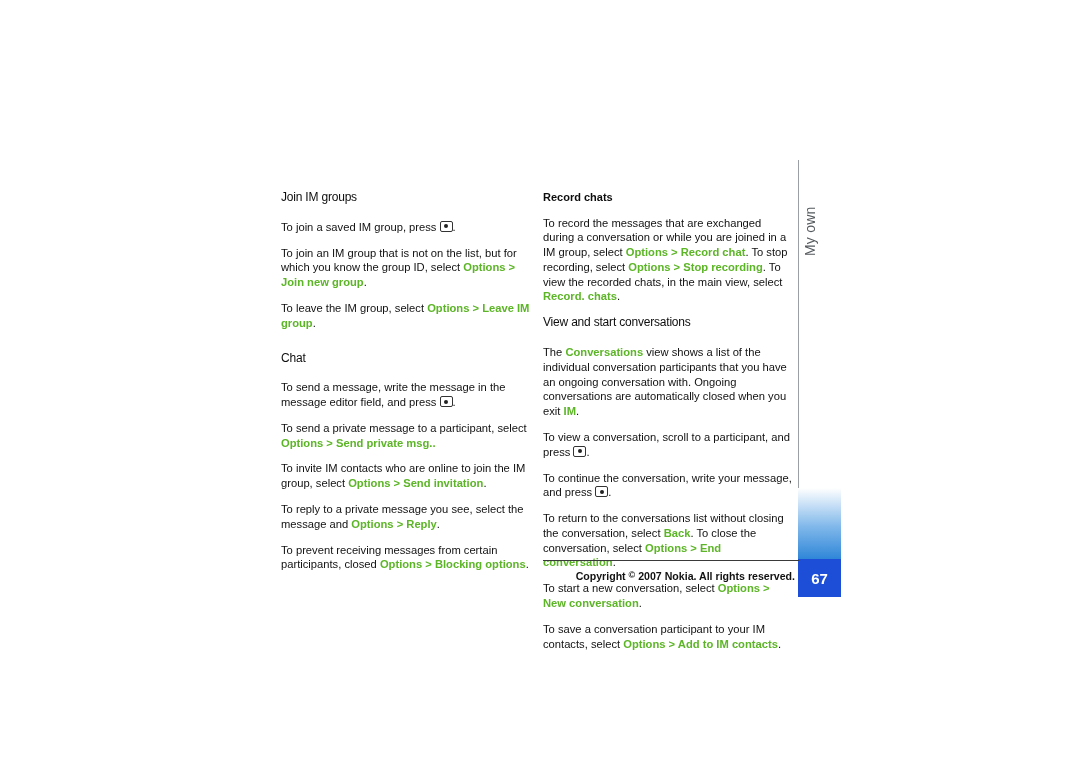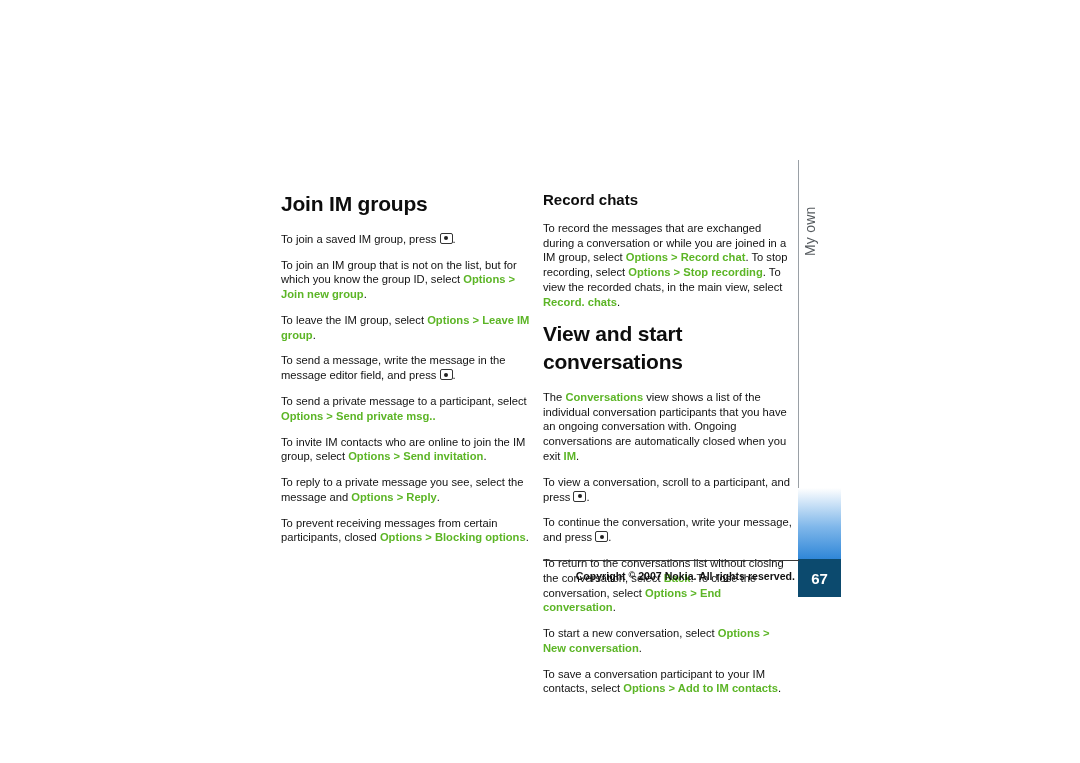--- a/index.html
+++ b/index.html
@@ -40,21 +40,21 @@
     width: 43px;
     height: 71px;
     background: linear-gradient(to bottom, #ffffff 0%, #7fb7ea 55%, #2f87d8 100%);
   }
   .tab-number-box {
     position: absolute;
     left: 798px;
     top: 559px;
     width: 43px;
     height: 38px;
-    background: #0c4a6e;
+    background: #1d4ed8;
     color: #ffffff;
     font-weight: bold;
     font-size: 15px;
     display: flex;
     align-items: center;
     justify-content: center;
   }
   .sidetab-label {
     position: absolute;
     left: 802px;
@@ -76,29 +76,29 @@
     top: 190px;
     width: 250px;
     font-size: 11.2px;
     line-height: 1.32;
     color: #111111;
   }
   .col-left { left: 281px; }
   .col-right { left: 543px; }
 
   h1.sec {
-    font-size: 21px;
-    font-weight: bold;
+    font-size: 12px;
+    font-weight: normal;
     margin: 0 0 14px 0;
     letter-spacing: -0.2px;
     color: #0d0d0d;
   }
   h1.sec.spaced { margin-top: 20px; }
   h2.sub {
-    font-size: 15px;
+    font-size: 11px;
     font-weight: bold;
     margin: 0 0 11px 0;
     color: #0d0d0d;
   }
   p {
     margin: 0 0 11px 0;
   }
   .g { color: #5cb526; font-weight: bold; }
 
   
@@ -162,20 +162,21 @@
 
     <h1 class="sec">Join IM groups</h1>
 
 
     <p><span>To join a saved IM group, press </span><span class="key"></span><span>.</span></p>
 
     <p><span>To join an IM group that is not on the list, but for which you know the group ID, select </span><span class="g">Options</span><span class="g"> &gt; </span><span class="g">Join new group</span><span>.</span></p>
 
     <p><span>To leave the IM group, select </span><span class="g">Options</span><span class="g"> &gt; </span><span class="g">Leave IM group</span><span>.</span></p>
 
+    <h1 class="sec spaced">Chat</h1>
 
 
     <p><span>To send a message, write the message in the message editor field, and press </span><span class="key"></span><span>.</span></p>
 
     <p><span>To send a private message to a participant, select </span><span class="g">Options</span><span class="g"> &gt; </span><span class="g">Send private msg.</span><span class="g">.</span></p>
 
     <p><span>To invite IM contacts who are online to join the IM group, select </span><span class="g">Options</span><span class="g"> &gt; </span><span class="g">Send invitation</span><span>.</span></p>
 
     <p><span>To reply to a private message you see, select the message and </span><span class="g">Options</span><span class="g"> &gt; </span><span class="g">Reply</span><span>.</span></p>
 

